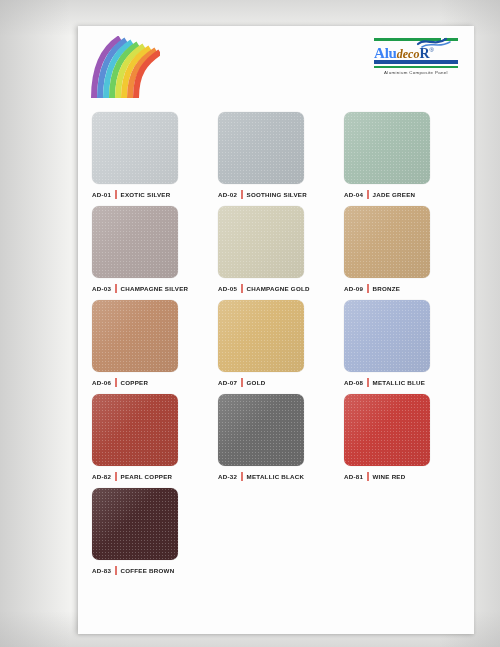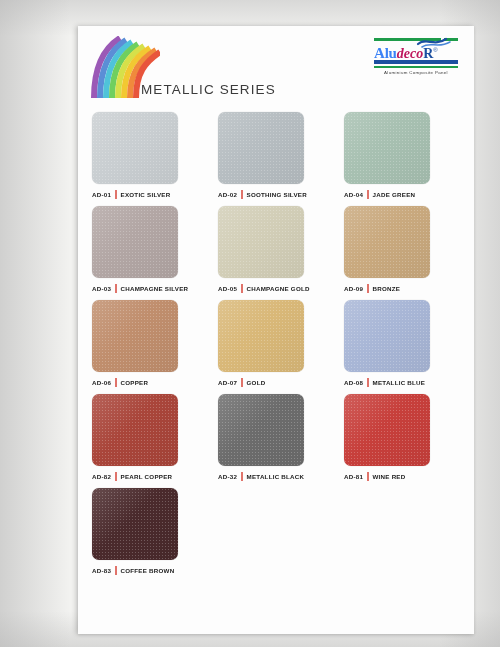--- a/index.html
+++ b/index.html
@@ -100,23 +100,23 @@
   .logo-alu {
     font-family: "Liberation Serif", serif;
     font-size: 15px;
     font-weight: 700;
     color: #3b82f6;
     letter-spacing: -.2px;
   }
   .logo-deco {
     font-family: "Liberation Serif", serif;
     font-style: italic;
-    font-size: 14px;
-    font-weight: 700;
-    color: #be185d;
+    font-size: 12px;
+    font-weight: 700;
+    color: #a16207;
   }
   .logo-r {
     font-family: "Liberation Serif", serif;
     font-size: 14px;
     font-weight: 700;
     color: #1b4fa0;
   }
   .logo-reg {
     font-size: 6px;
     color: #1b4fa0;
@@ -233,21 +233,20 @@
             <path d="M16 62 C16 32 26 16 42 6" stroke="#4fc3d9" stroke-width="6"></path>
             <path d="M22 62 C22 33 32 18 48 8" stroke="#6fcf5f" stroke-width="6"></path>
             <path d="M28 62 C28 34 38 20 54 10" stroke="#d6e04a" stroke-width="6"></path>
             <path d="M34 62 C34 35 44 22 60 12" stroke="#f2c832" stroke-width="6"></path>
             <path d="M40 62 C40 36 50 24 66 14" stroke="#f08a3c" stroke-width="6"></path>
             <path d="M46 62 C46 37 55 26 70 16" stroke="#e8553c" stroke-width="6"></path>
           </g>
         </svg>
       </div>
 
-      <div class="series-title">METALLIC SERIES</div>
 
       <div class="logo">
         <div class="logo-bars-top">
           <div class="logo-bar-g"></div>
           <div class="logo-bar-g short"></div>
         </div>
         <div class="logo-wave">
           <svg width="40" height="14" viewBox="0 0 40 14">
             <path d="M2 9 C10 2 18 12 30 4" stroke="#1b4fa0" stroke-width="2.2" fill="none" stroke-linecap="round"></path>
             <path d="M6 12 C14 6 22 14 34 7" stroke="#4a86d8" stroke-width="1.6" fill="none" stroke-linecap="round"></path>

